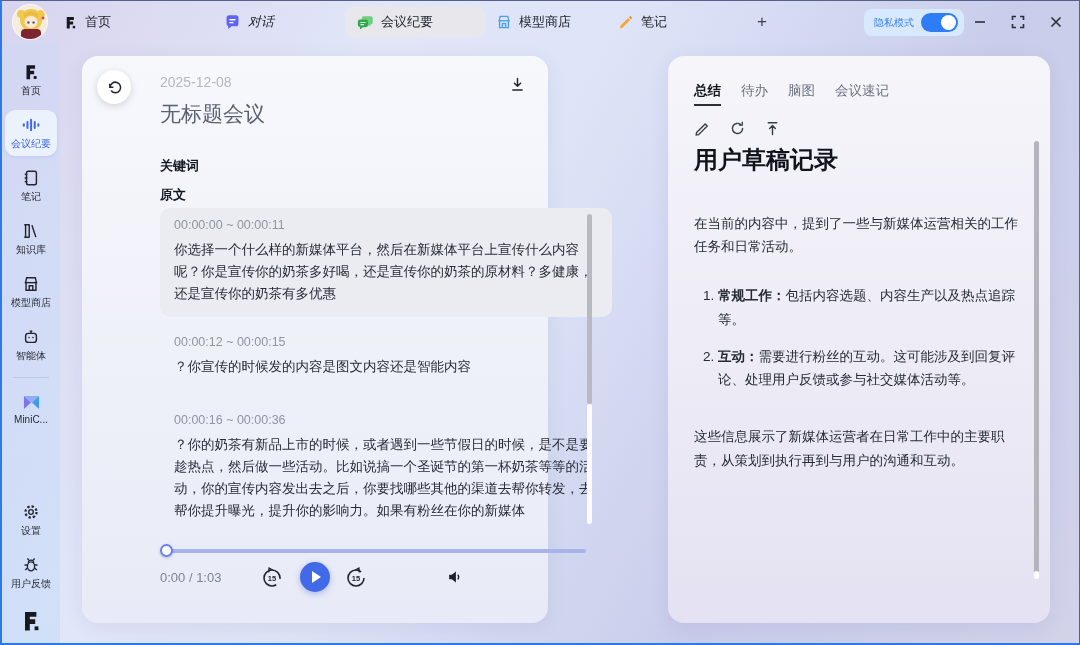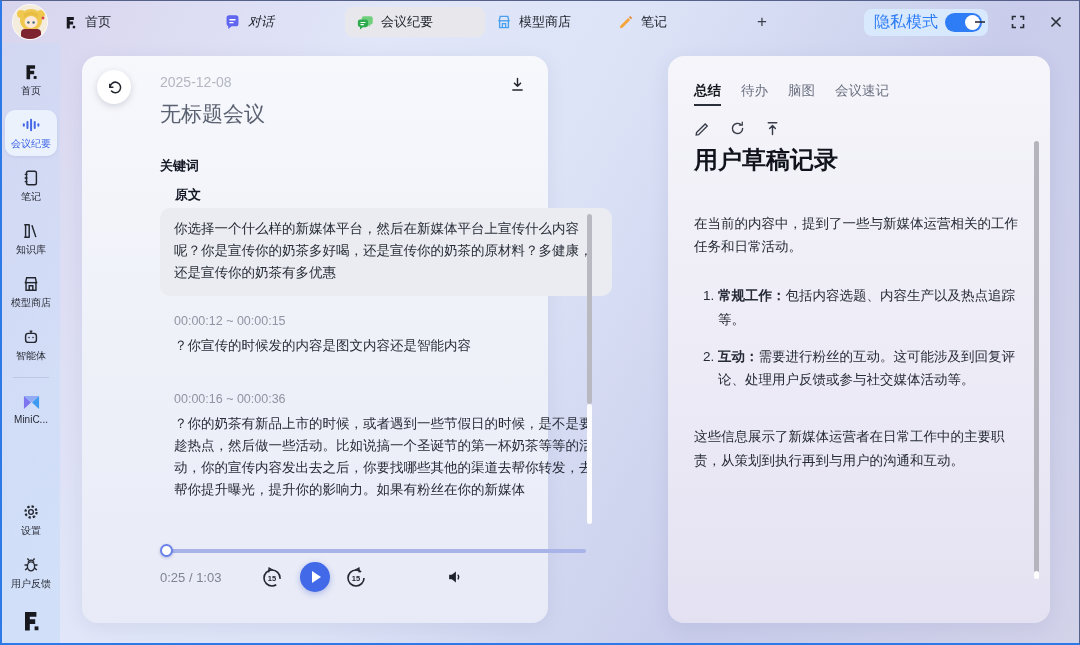--- a/index.html
+++ b/index.html
@@ -17,21 +17,21 @@
     overflow:hidden; border:1px solid rgba(255,255,255,.8); background:#f3ead9; cursor:pointer; }
   .ttab { position:absolute; top:0; height:42px; display:flex; align-items:center; gap:7px;
     font-size:13px; color:#22262f; cursor:pointer; white-space:nowrap; }
   .ttab-pill { position:absolute; top:6px; height:30px; width:140px; background:#e8e8ec;
     border-radius:8px; display:flex; align-items:center; gap:7px; padding-left:12px;
     font-size:13px; color:#1d212b; cursor:pointer; white-space:nowrap; }
   .newtab { position:absolute; left:748px; top:8px; width:24px; height:26px; display:flex;
     align-items:center; justify-content:center; font-size:17px; color:#3a3f4a; cursor:pointer; }
   .privacy { position:absolute; left:862px; top:8px; height:27px; padding:0 6px 0 10px;
     background:#d9e9fd; border-radius:8px; display:flex; align-items:center; gap:7px; cursor:pointer; }
-  .privacy .plabel { font-size:16px; color:#2f7df6; }
+  .privacy .plabel { font-size:10px; color:#2f7df6; }
   .toggle { width:37px; height:19px; border-radius:10px; background:#2f7df6; position:relative; }
   .toggle .knob { position:absolute; right:2px; top:2px; width:15px; height:15px; border-radius:50%; background:#fff; }
   .winbtns { position:absolute; right:14px; top:0; height:42px; display:flex; align-items:center; gap:20px; }
   .winbtn { width:18px; height:18px; display:flex; align-items:center; justify-content:center; cursor:pointer; color:#2a2e38; }
   
   .sidebar { position:absolute; left:0; top:42px; bottom:0; width:58px;
     display:flex; flex-direction:column; align-items:center; padding-top:14px;
     background:linear-gradient(180deg,rgba(198,217,248,.35),rgba(196,219,250,.55)); }
   .sitem { width:52px; padding:6px 0 5px; margin-bottom:7px; border-radius:10px;
     display:flex; flex-direction:column; align-items:center; gap:3px; cursor:pointer;
@@ -48,21 +48,21 @@
   .side-card { left:666px; width:382px;
     background:linear-gradient(180deg,#f5f5fa 0%,#edebf6 55%,#e4e2f2 100%); }
   
   .backbtn { position:absolute; left:15px; top:14px; width:34px; height:34px; border-radius:50%;
     background:#fff; box-shadow:0 2px 7px rgba(40,50,80,.18); display:flex; align-items:center;
     justify-content:center; cursor:pointer; color:#23262e; }
   .mdate { position:absolute; left:78px; top:18px; font-size:14px; color:#b3b7c2; }
   .dlbtn { position:absolute; right:22px; top:20px; color:#23262e; cursor:pointer; }
   .mtitle { position:absolute; left:78px; top:44px; font-size:21px; color:#5a6170; font-weight:400; }
   .klabel { position:absolute; left:78px; top:101px; font-size:13px; font-weight:700; color:#141925; }
-  .olabel { position:absolute; left:78px; top:130px; font-size:13px; font-weight:700; color:#141925;margin-left:15px; }
+  .olabel { position:absolute; left:78px; top:130px; font-size:13px; font-weight:700; color:#141925; }
   .transcript { position:absolute; left:78px; top:152px; width:452px; }
   .seg { padding:10px 14px 12px; border-radius:10px; margin-bottom:8px; cursor:pointer; }
   .seg.hl { background:#ebecf1; }
   .seg .time { font-size:12.5px; color:#8f95a2; margin-bottom:7px; }
   .seg .txt { font-size:13.5px; color:#272c37; line-height:1.62; }
   .mscroll { position:absolute; left:505px; top:158px; width:5px; height:310px; border-radius:3px; }
   .mscroll .thumb { position:absolute; top:0; left:0; width:5px; height:190px; border-radius:3px; background:#b9b9c1; cursor:pointer; }
   .mscroll .track { position:absolute; top:190px; left:0; width:5px; height:120px; border-radius:3px; background:#fcfcfe; }
   .slider { position:absolute; left:80px; top:493px; width:424px; height:4px; border-radius:2px;
     background:#a8b3e8; cursor:pointer; }
@@ -301,41 +301,42 @@
       <svg width="17" height="17" viewBox="0 0 20 20" fill="none" stroke="#23262e" stroke-width="1.7" stroke-linecap="round">
         <path d="M10 3v9M10 12l-3.6-3.6M10 12l3.6-3.6M4.5 16.5h11"></path>
       </svg>
     </div>
     <div class="mtitle">无标题会议</div>
     <div class="klabel">关键词</div>
     <div class="olabel">原文</div>
 
     <div class="transcript">
       <div class="seg hl">
+        <div class="time">00:00:00 ~ 00:00:11</div>
         <div class="txt">你选择一个什么样的新媒体平台，然后在新媒体平台上宣传什么内容呢？你是宣传你的奶茶多好喝，还是宣传你的奶茶的原材料？多健康，还是宣传你的奶茶有多优惠</div>
       </div>
       <div class="seg">
         <div class="time">00:00:12 ~ 00:00:15</div>
         <div class="txt">？你宣传的时候发的内容是图文内容还是智能内容</div>
       </div>
       <div class="seg" style="margin-top:14px;">
         <div class="time">00:00:16 ~ 00:00:36</div>
         <div class="txt">？你的奶茶有新品上市的时候，或者遇到一些节假日的时候，是不是要趁热点，然后做一些活动。比如说搞一个圣诞节的第一杯奶茶等等的活动，你的宣传内容发出去之后，你要找哪些其他的渠道去帮你转发，去帮你提升曝光，提升你的影响力。如果有粉丝在你的新媒体</div>
       </div>
     </div>
 
     <div class="mscroll">
       <div class="thumb"></div>
       <div class="track"></div>
     </div>
 
     <div class="slider">
       <div class="thumb"></div>
     </div>
-    <div class="ptime">0:25 / 1:03</div>
+    <div class="ptime">0:00 / 1:03</div>
 
     <div class="pctrls">
       <div class="skipbtn">
         <svg width="24" height="24" viewBox="0 0 24 24">
           <circle cx="12" cy="13" r="8" fill="none" stroke="#23262e" stroke-width="1.6" stroke-dasharray="44 7" stroke-dashoffset="-8"></circle>
           <path d="M8.5 2.8 12 5 8.8 7.4" fill="none" stroke="#23262e" stroke-width="1.5" transform="rotate(-115 10 5)"></path>
           <text x="12" y="16" font-size="7.5" font-weight="700" text-anchor="middle" fill="#23262e">15</text>
         </svg>
       </div>
       <div class="playbtn">

